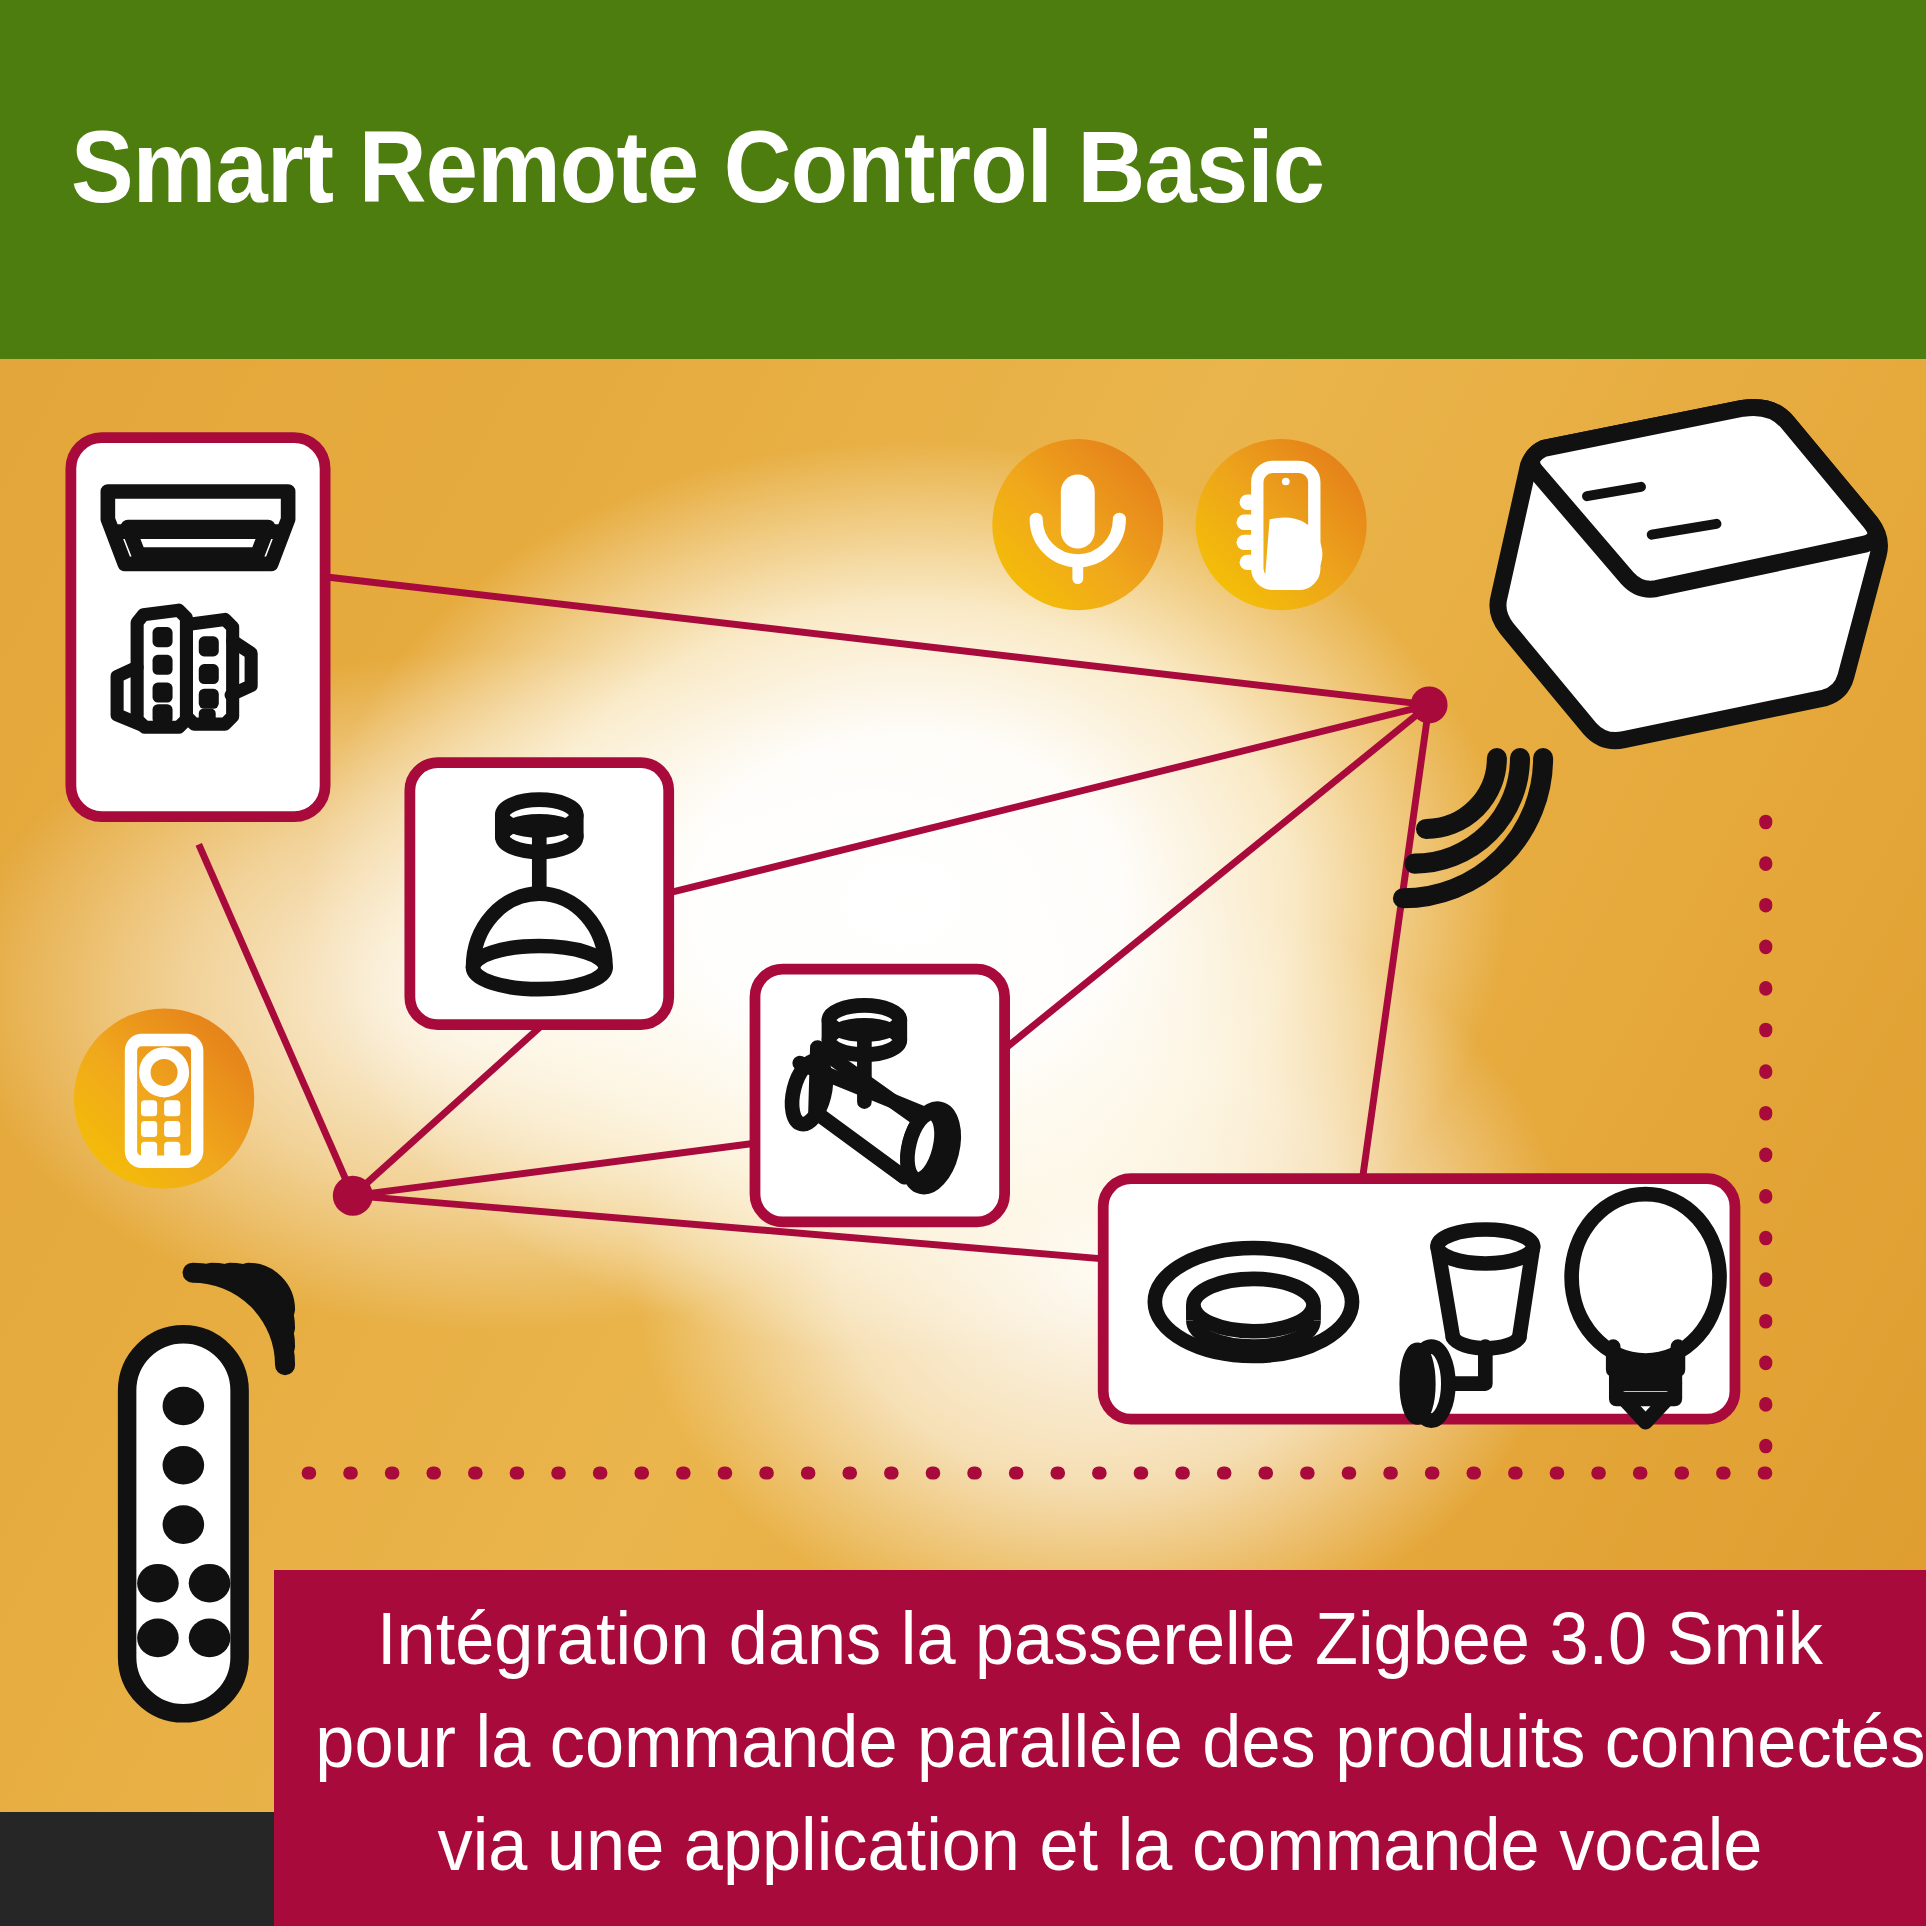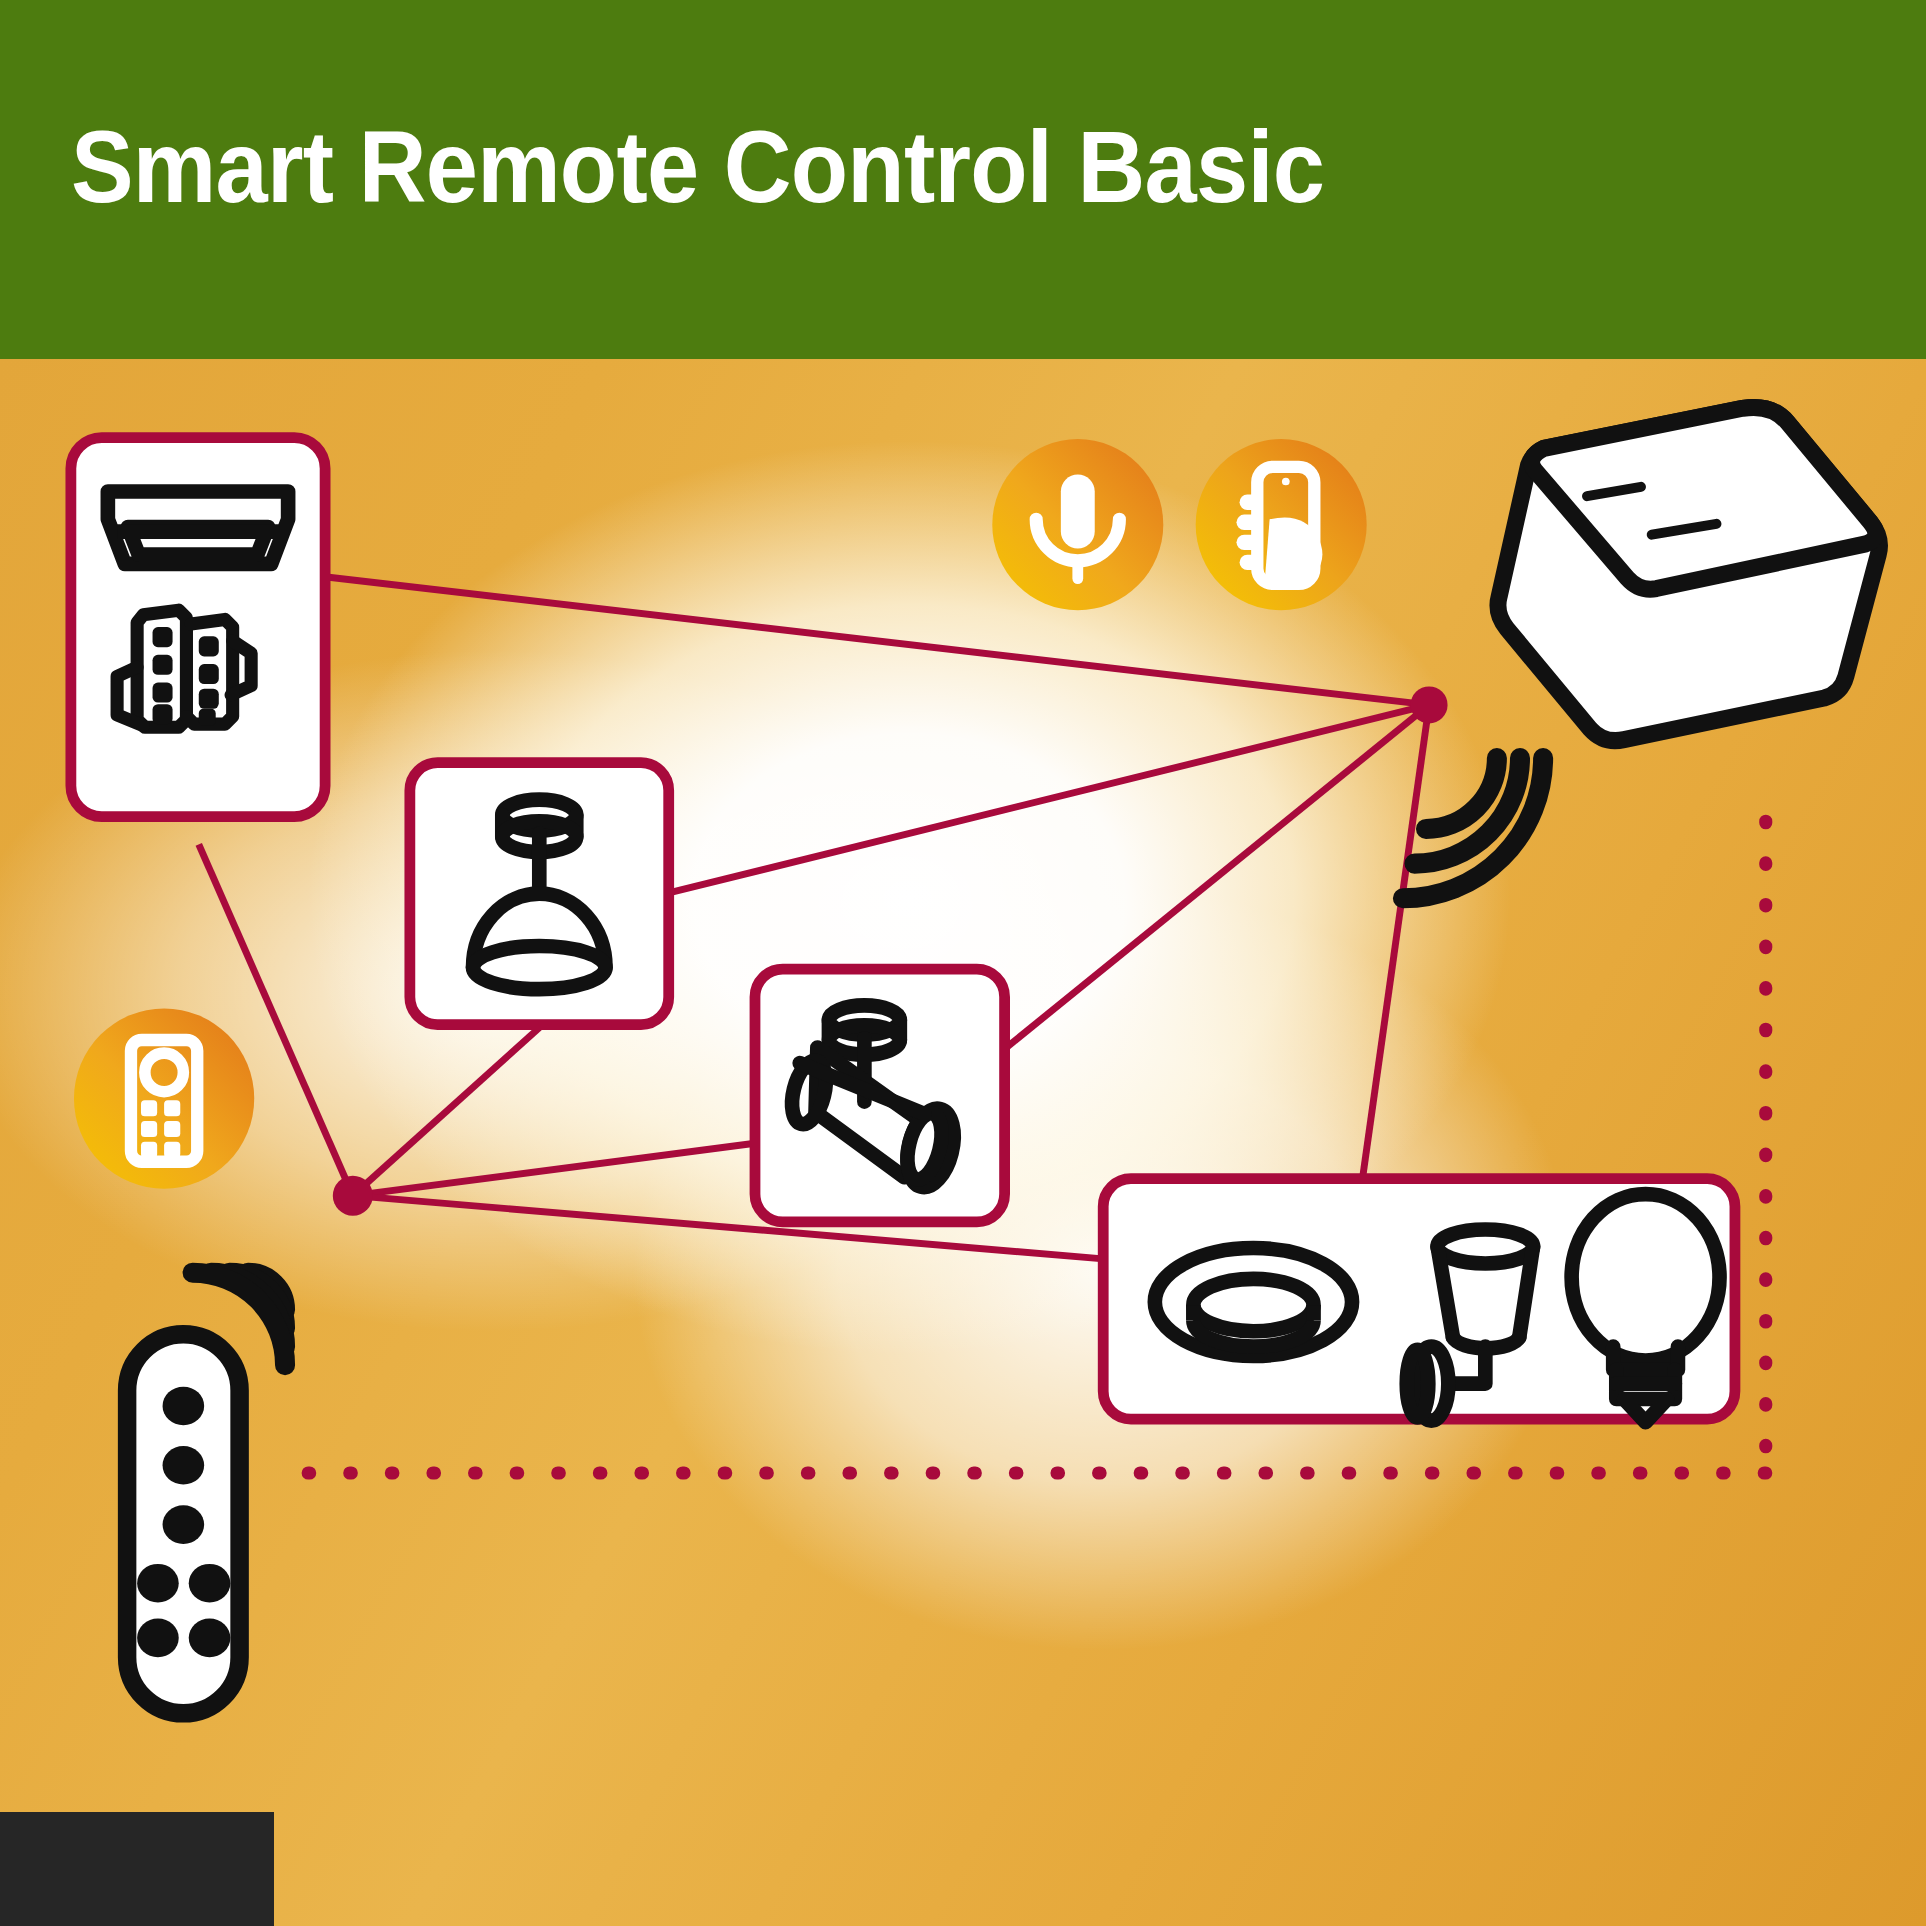--- a/index.html
+++ b/index.html
@@ -248,15 +248,22 @@
             <rect x="213" y="1016" width="21" height="21" rx="5"></rect>
           </g>
         </g>
       </g>
 
     </svg>
   </div>
 
   <div class="bottom-dark"></div>
 
+  <div class="caption-box">
+    <div class="caption-text">
+      <span class="caption-line">Intégration dans la passerelle Zigbee 3.0 Smik</span>
+      <span class="caption-line">pour la commande parallèle des produits connectés</span>
+      <span class="caption-line">via une application et la commande vocale</span>
+    </div>
+  </div>
 
 </div>
 
 
 </body></html>

